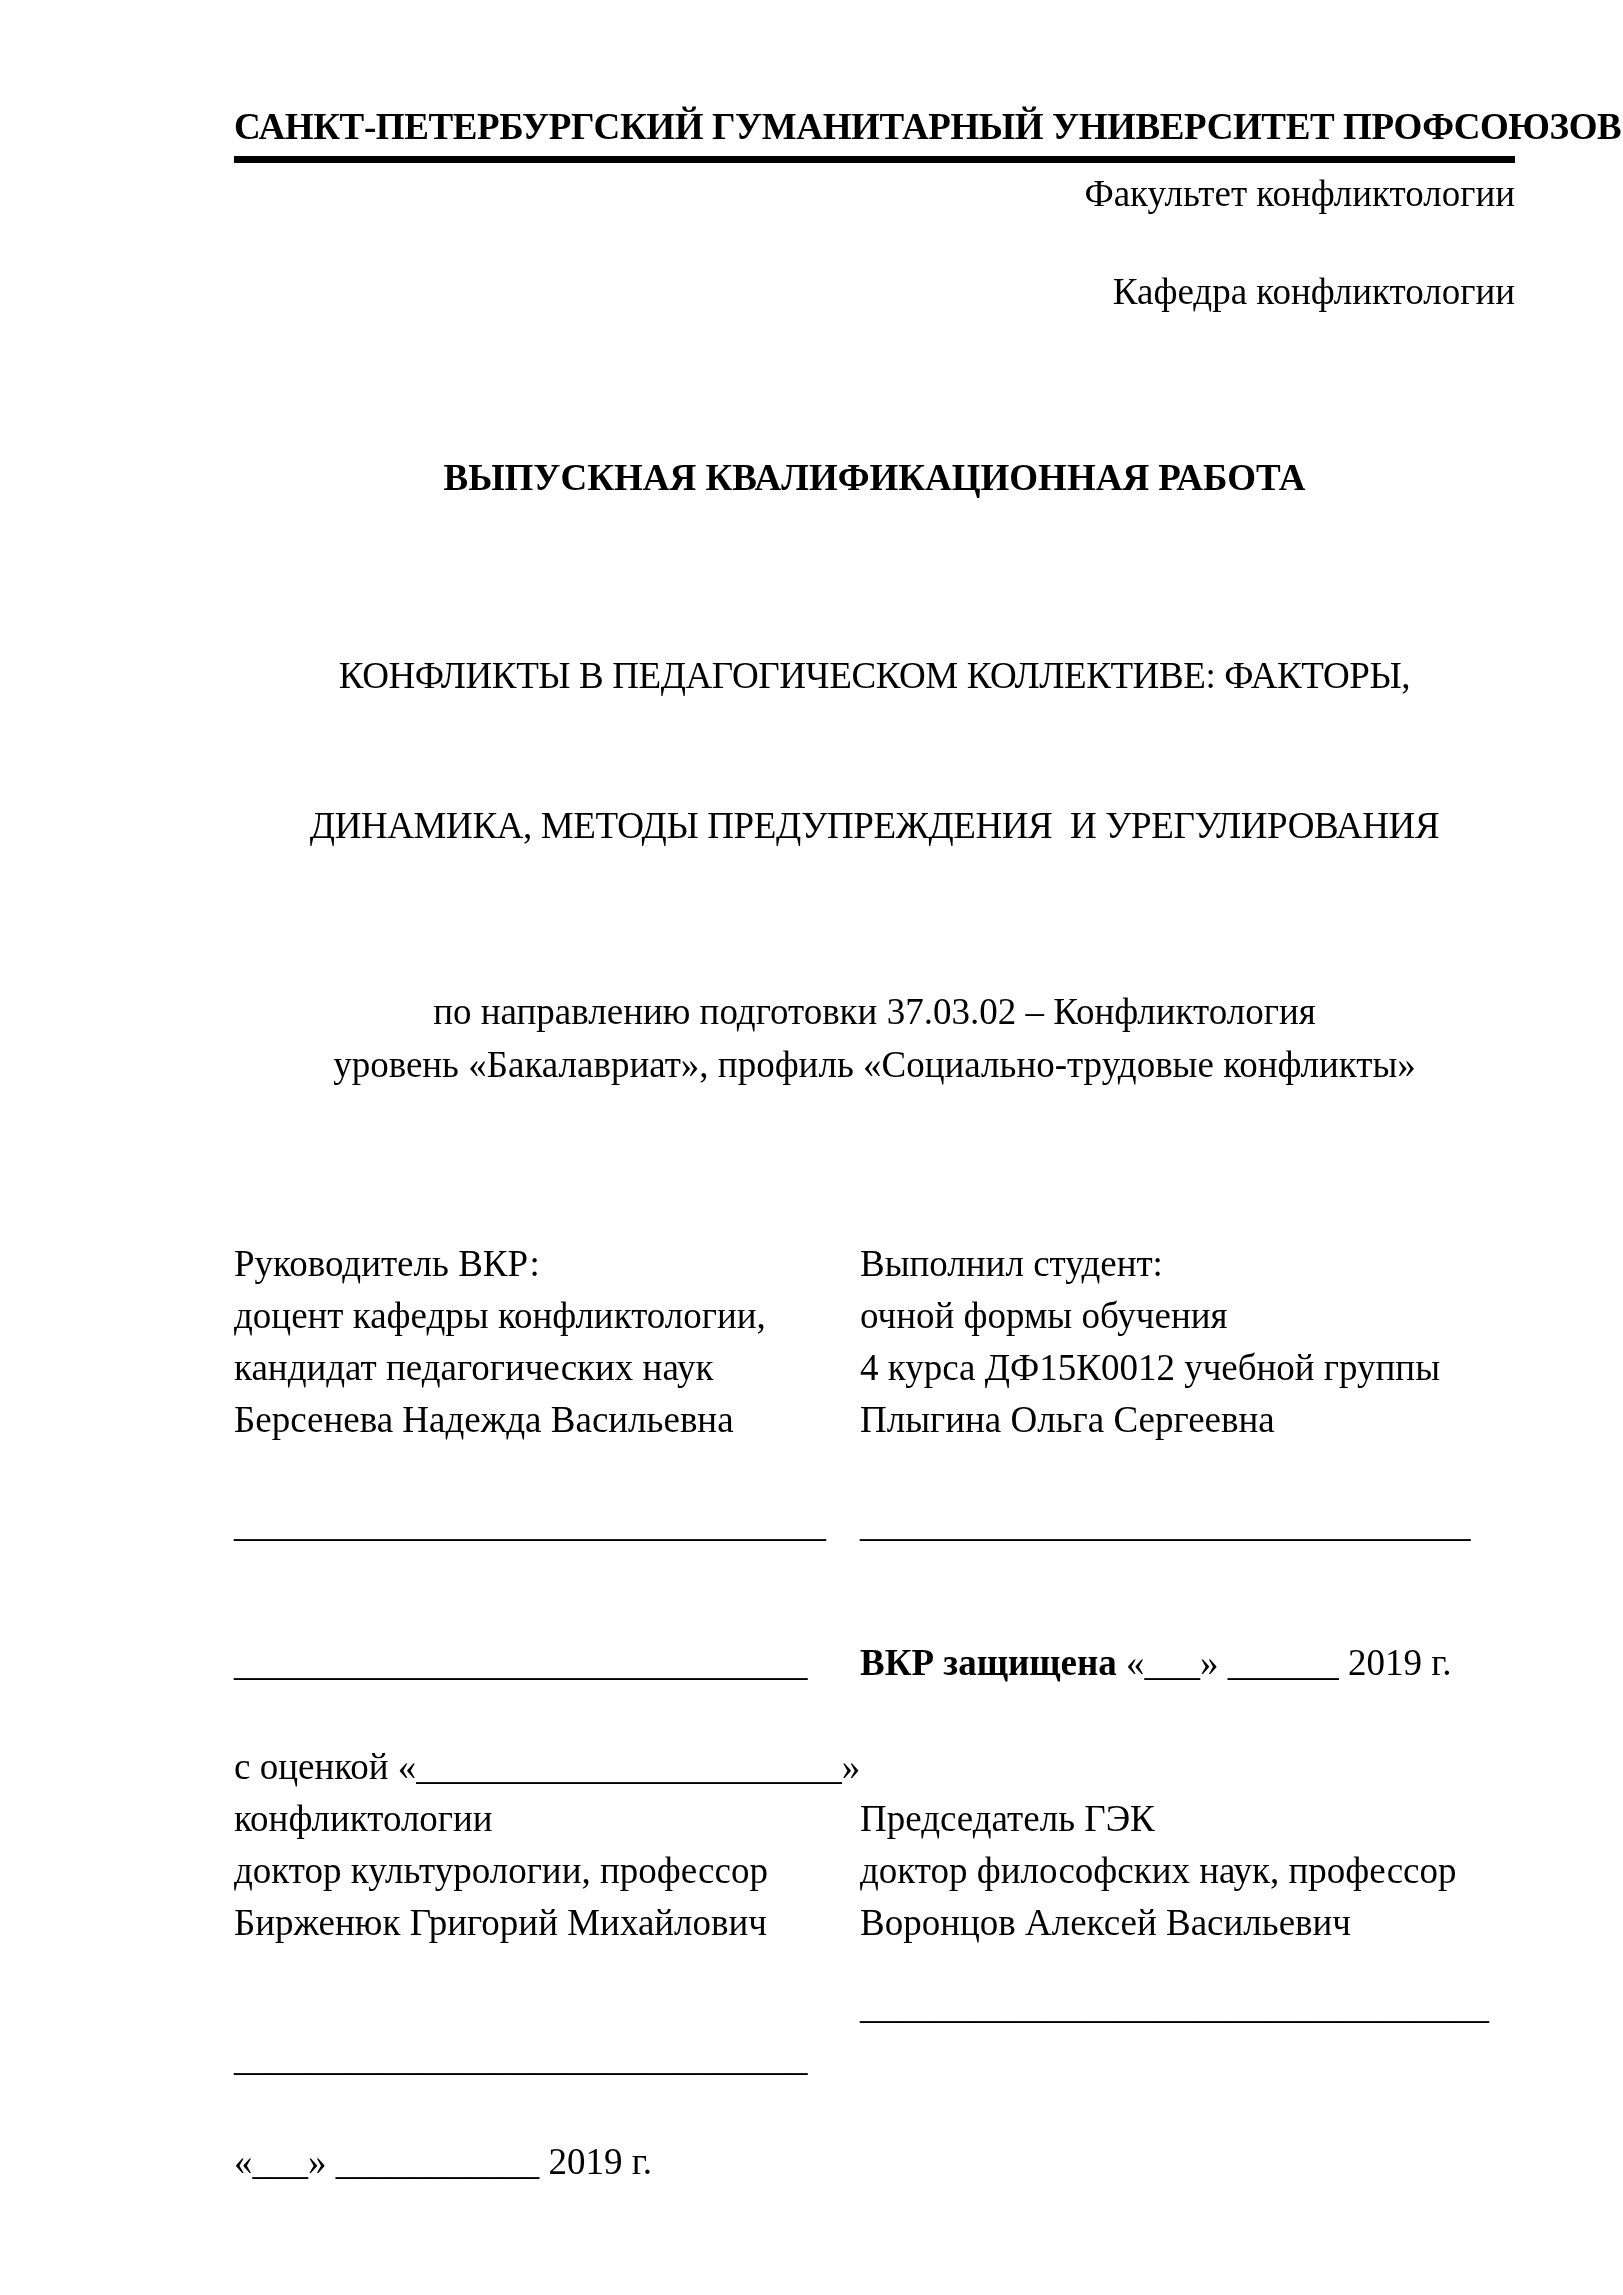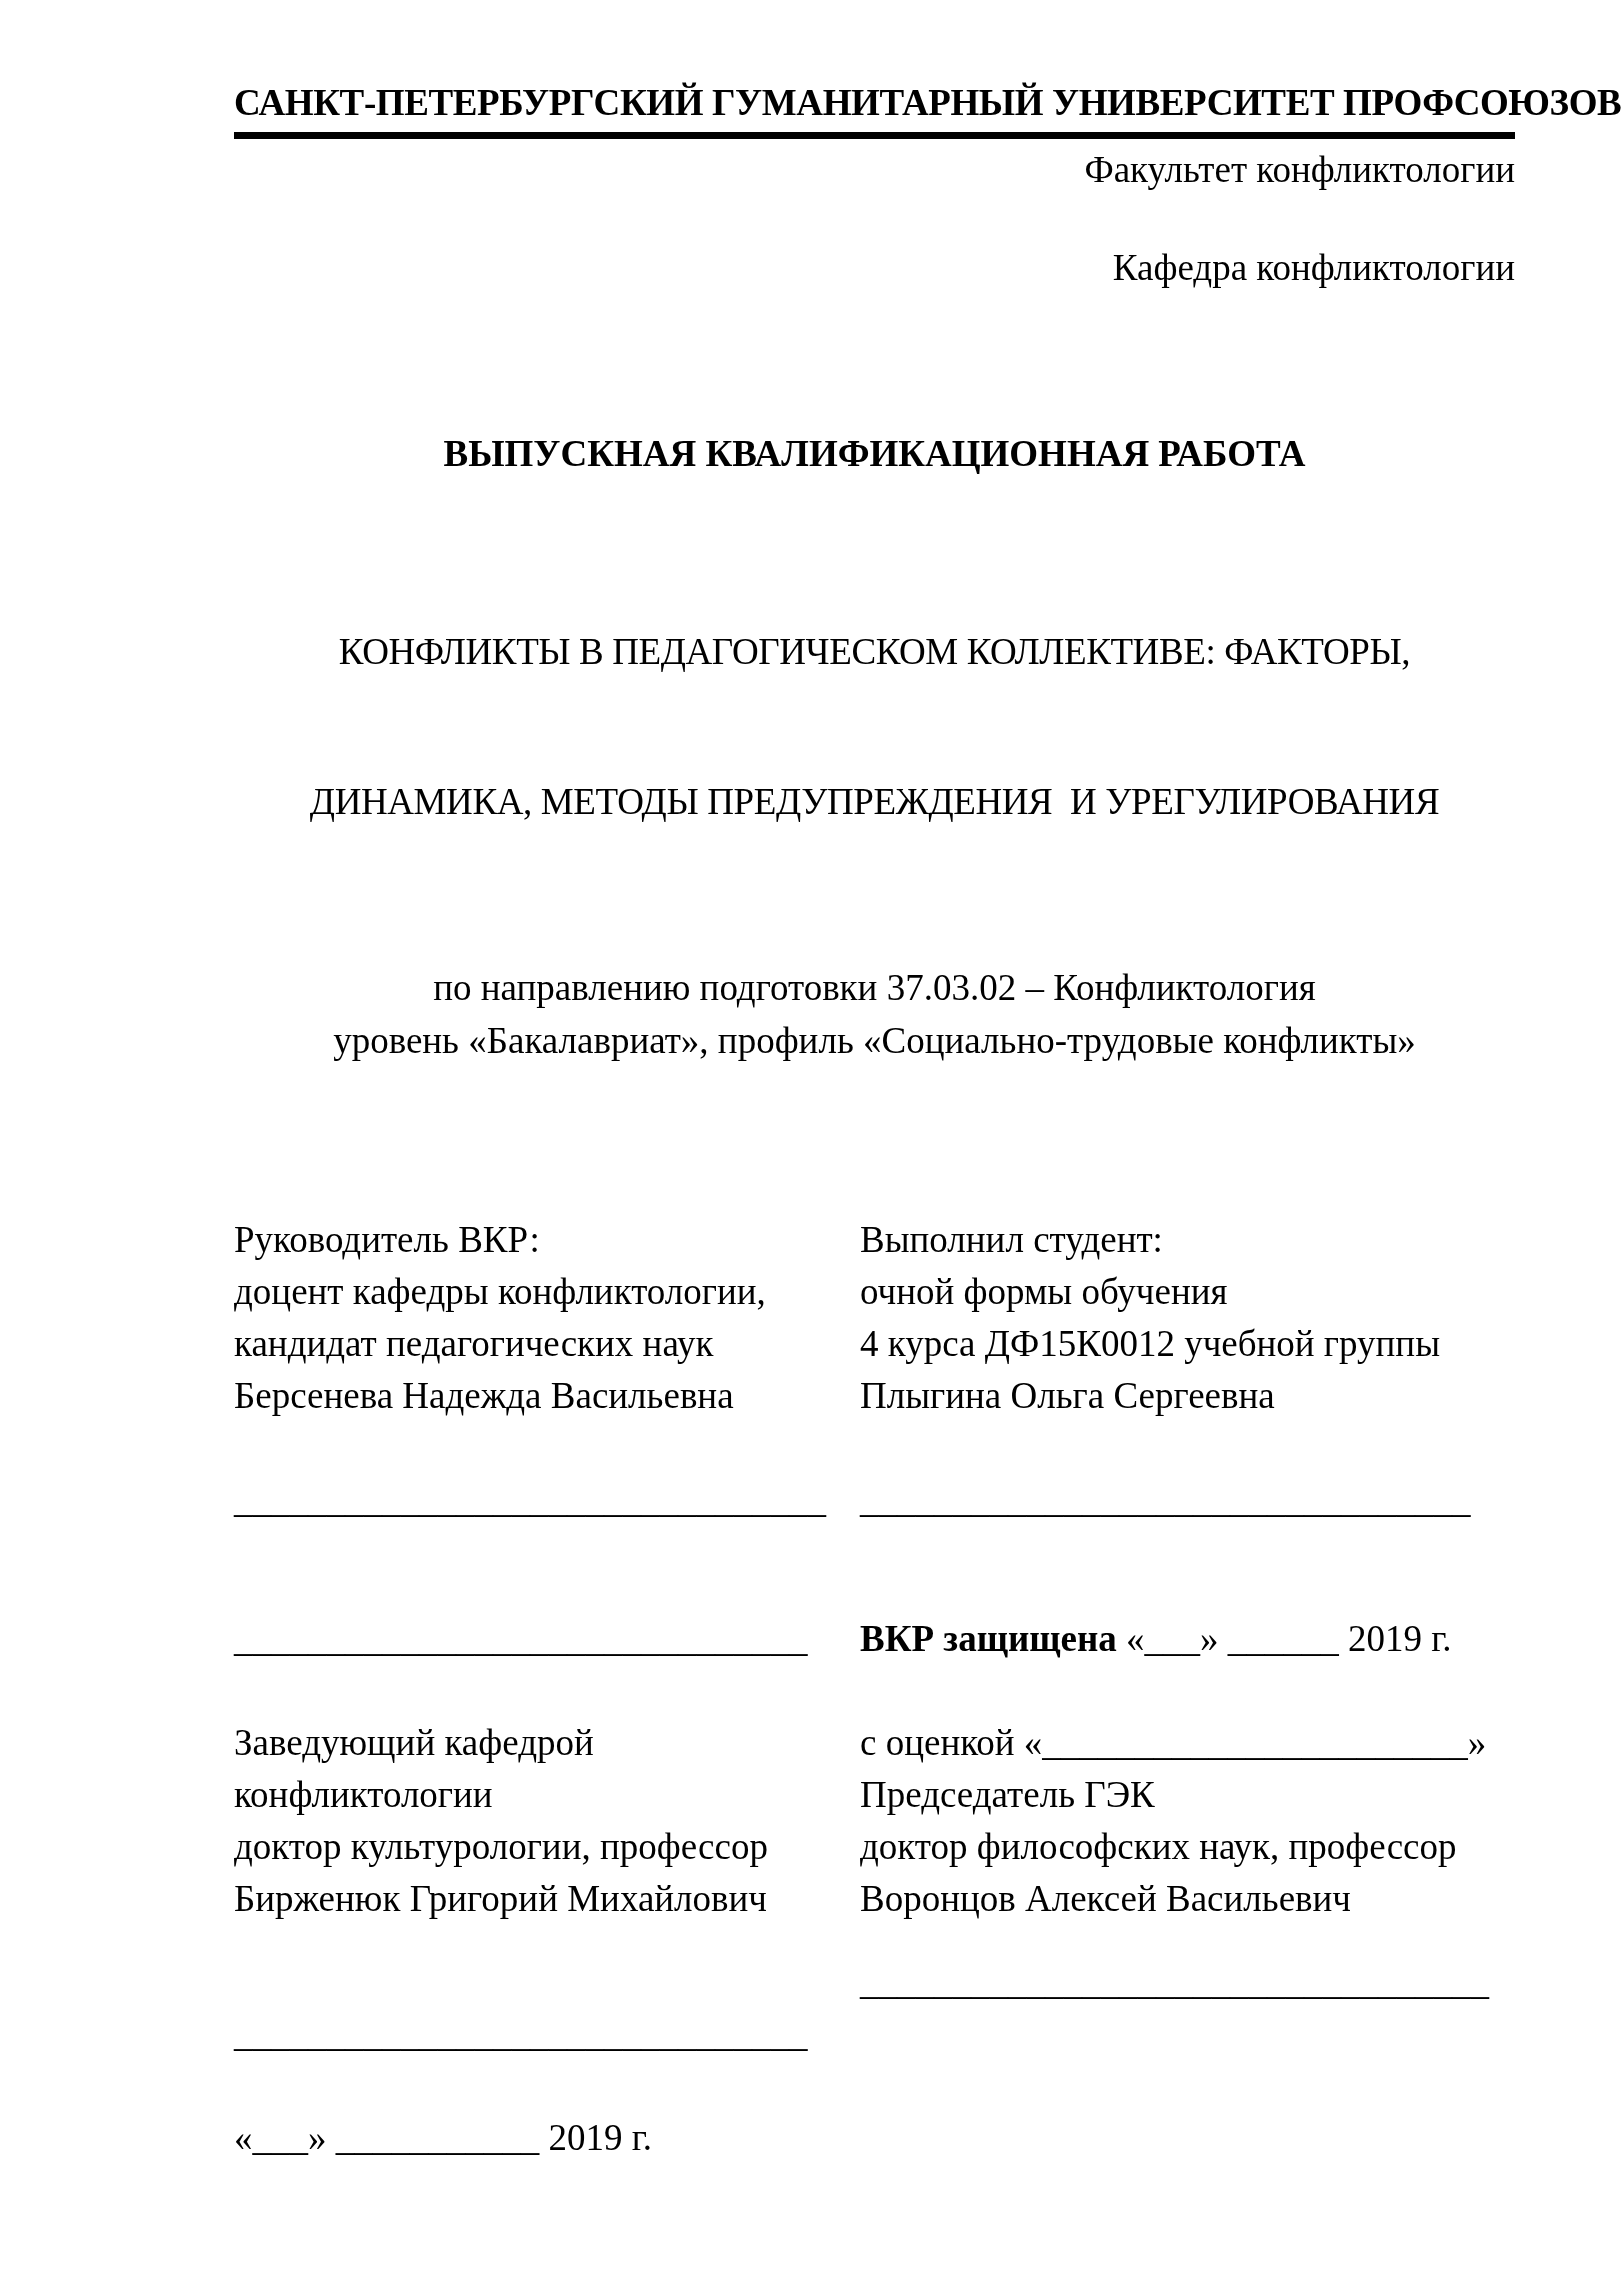--- a/index.html
+++ b/index.html
@@ -3,21 +3,21 @@
 <meta charset="utf-8">
 <style>
   html,body { margin:0; padding:0; background:#ffffff; }
   .page {
     position:relative;
     width:1623px; height:2295px;
     background:#ffffff; color:#000000;
     font-family:"Liberation Serif","DejaVu Serif",serif;
     font-size:37px; line-height:49px;
     box-sizing:border-box;
-    padding:78px 108px 0 234px;
+    padding:102px 108px 0 234px;
     overflow:hidden;
   }
   .b { font-weight:bold; }
   .uni-name { font-weight:bold; text-align:center; letter-spacing:-0.4px; white-space:nowrap; }
   .rule { border-bottom:7px solid #000; margin-top:4.7px; height:0; }
   .faculty { text-align:right; margin-top:6.3px; }
   .department { text-align:right; margin-top:49px; }
   .work-type { font-weight:bold; text-align:center; margin-top:137px; white-space:nowrap; }
   .thesis-title { font-weight:normal; text-align:center; margin-top:49px; line-height:50px; white-space:pre-wrap; letter-spacing:-0.4px; }
   .program { text-align:center; margin-top:36px; }
@@ -91,21 +91,20 @@
       <div class="cell cl">_______________________________</div>
       <div class="cell cr"><span class="b">ВКР защищена</span> <span>«___» ______ 2019 г.</span></div>
     </div>
 
     <div class="row">
       <div class="cell cl"></div>
       <div class="cell cr"></div>
     </div>
 
     <div class="row">
-      <div class="cell cl">Заведующий кафедрой</div>
       <div class="cell cr">с оценкой «_______________________»</div>
     </div>
 
     <div class="row">
       <div class="cell cl">конфликтологии</div>
       <div class="cell cr">Председатель ГЭК</div>
     </div>
 
     <div class="row">
       <div class="cell cl">доктор культурологии, профессор</div>

